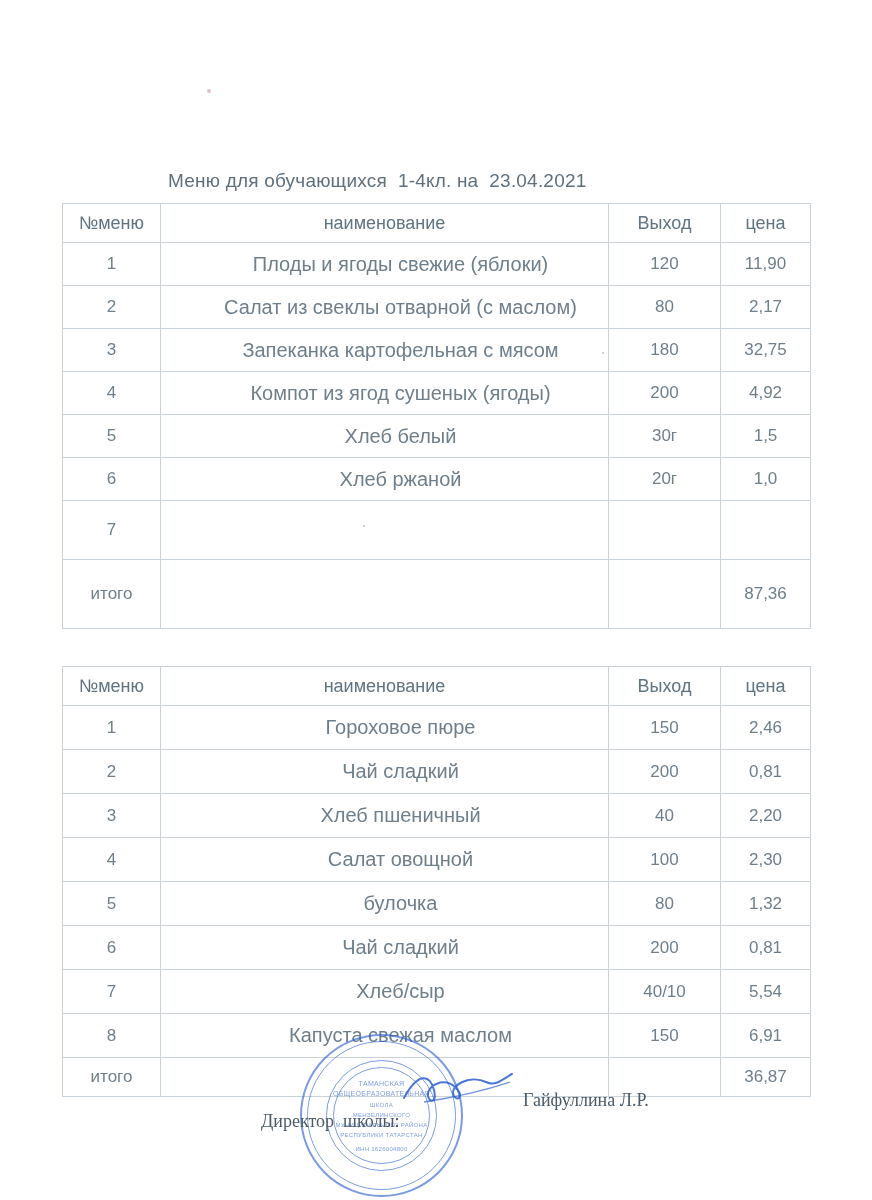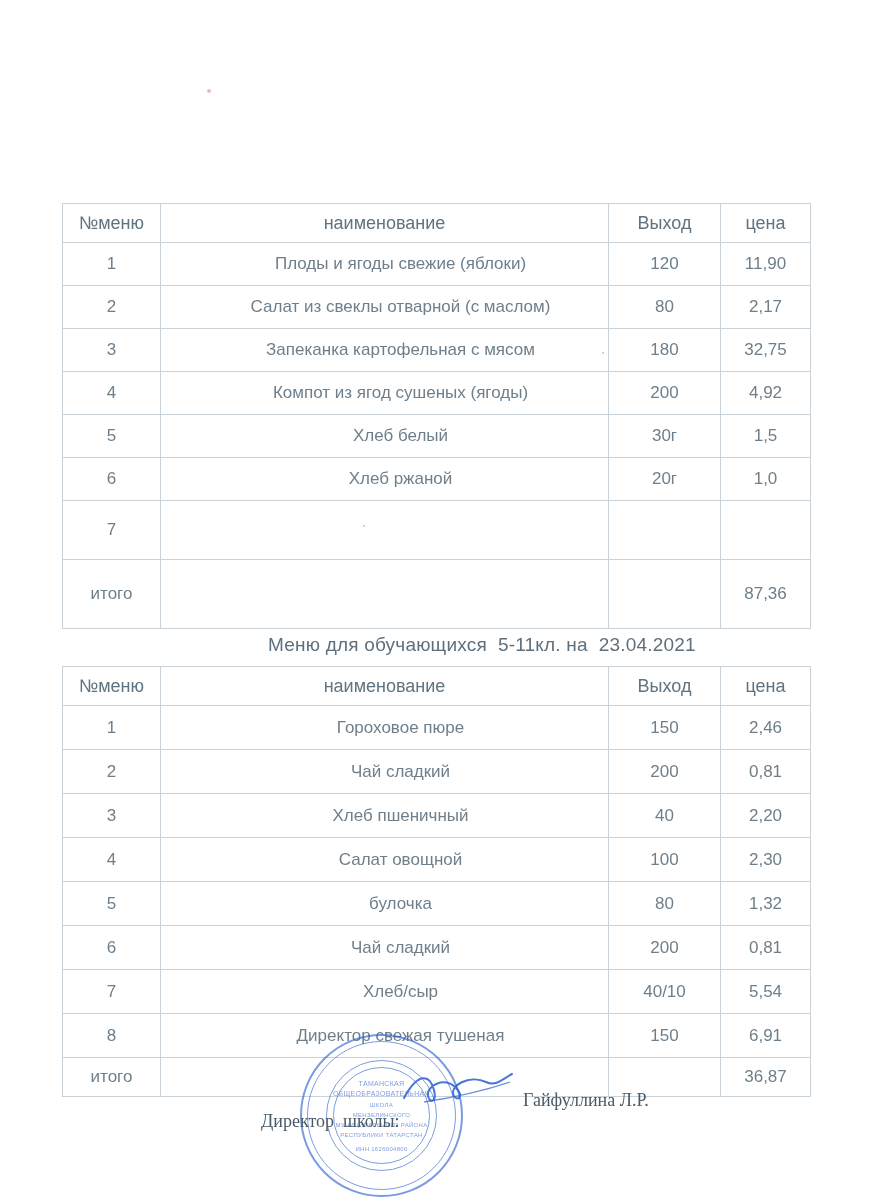--- a/index.html
+++ b/index.html
@@ -48,21 +48,21 @@
     color: #6e7f8b;
     border-radius: 11px;
   }
   table.menu td {
     border: 1px solid #c8d2d8;
     text-align: center;
     vertical-align: middle;
     padding: 0;
     font-weight: 400;
   }
-  table.menu td.name { font-size: 17px; padding-left: 32px; }
+  table.menu td.name { font-size: 20px; padding-left: 32px; }
   .t1 { left: 62px; top: 203px; width: 748px; }
   .t2 { left: 62px; top: 666px; width: 748px; }
 
   .col-num   { width: 98px; }
   .col-name  { width: 448px; }
   .col-out   { width: 112px; }
   .col-price { width: 90px; }
 
   .row-head td { height: 38px; font-size: 18px; color: #5f7380; }
   .row-item td { height: 42px; }
@@ -144,20 +144,21 @@
 </style>
 </head>
 <body>
 
 <div class="page">
 
   <div class="speck"></div>
   <div class="faint-dot" style="left:363px; top:525px;"></div>
   <div class="faint-dot" style="left:602px; top:352px;"></div>
 
+  <div class="title" id="title-1">Меню для обучающихся  1-4кл. на  23.04.2021</div>
 
   <table class="menu t1">
     <colgroup>
       <col class="col-num">
         <col class="col-name">
         <col class="col-out">
         <col class="col-price">
     </colgroup>
     <tbody>
       <tr class="row-head">
@@ -210,21 +211,20 @@
       </tr>
       <tr class="row-total">
         <td class="total-label">итого</td>
         <td></td>
         <td></td>
         <td>87,36</td>
       </tr>
     </tbody>
   </table>
 
-  <div class="title" id="title-2">Меню для обучающихся  5-11кл. на  23.04.2021</div>
 
   <table class="menu t2">
     <colgroup>
       <col class="col-num">
         <col class="col-name">
         <col class="col-out">
         <col class="col-price">
     </colgroup>
     <tbody>
       <tr class="row-head">
@@ -270,21 +270,21 @@
         <td>0,81</td>
       </tr>
       <tr class="row-item">
         <td>7</td>
         <td class="name">Хлеб/сыр</td>
         <td>40/10</td>
         <td>5,54</td>
       </tr>
       <tr class="row-item">
         <td>8</td>
-        <td class="name">Директор свежая тушеная</td>
+        <td class="name">Капуста свежая маслом</td>
         <td>150</td>
         <td>6,91</td>
       </tr>
       <tr class="row-total">
         <td class="total-label">итого</td>
         <td></td>
         <td></td>
         <td>36,87</td>
       </tr>
     </tbody>

